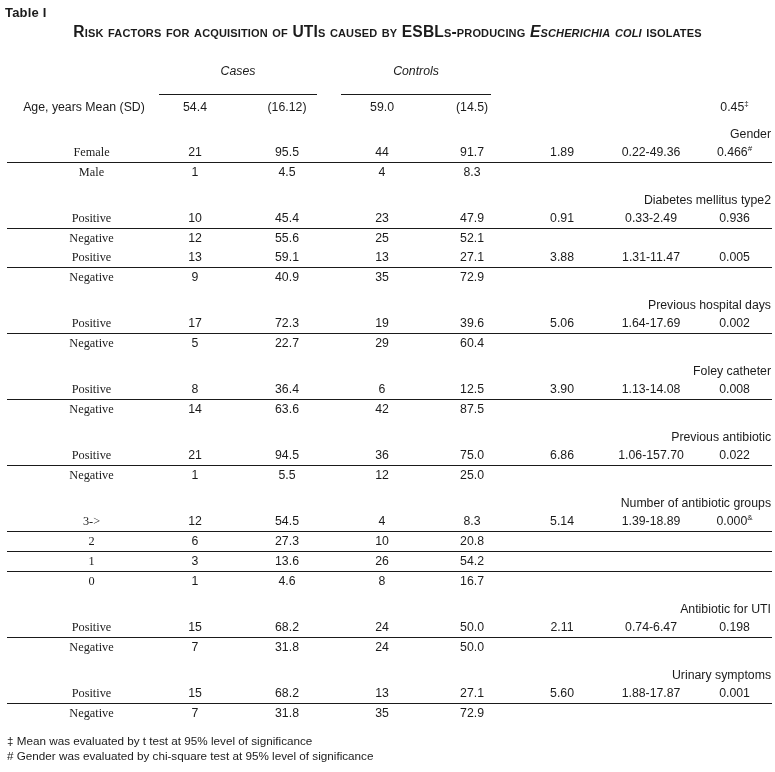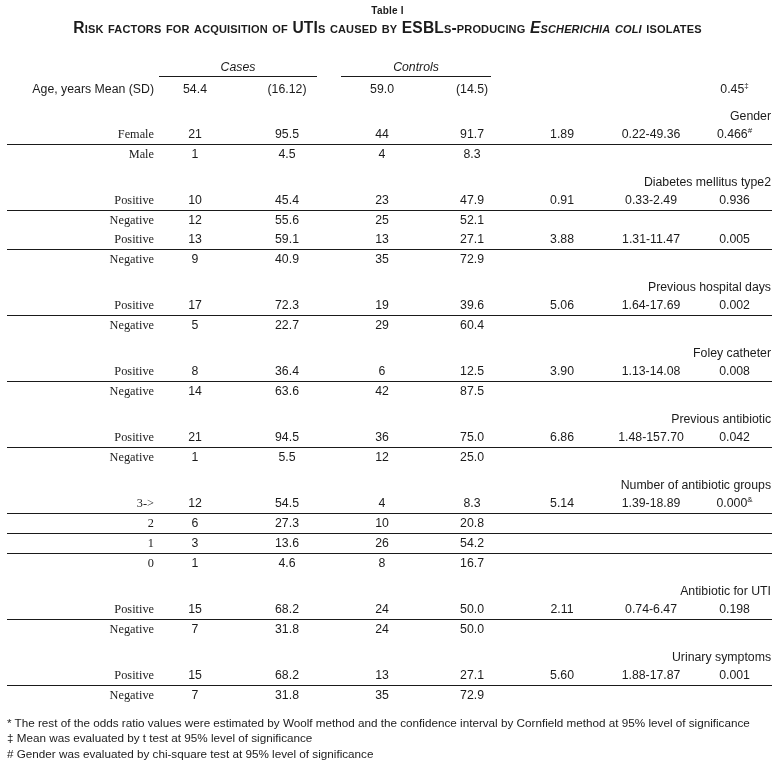--- a/index.html
+++ b/index.html
@@ -6,49 +6,49 @@
   html,body { background:#ffffff; }
   body {
     width:775px; height:772px;
     font-family:"Liberation Sans", sans-serif;
     color:#1b1b1b;
     overflow:hidden;
   }
   .page { width:775px; height:772px; padding:3px 5px 0 5px; }
 
   .table-num {
-    text-align:center; font-weight:bold; font-size:10px; margin-top:2px;
+    font-weight:bold; font-size:13px; margin-top:2px;
     letter-spacing:0.2px;
   }
   .title {
     text-align:center; font-weight:bold; font-size:15.6px;
     font-variant:small-caps; letter-spacing:0.15px; margin-top:3px; line-height:1.15;
   }
   .title em { font-style:italic; }
 
   table.main {
     border-collapse:collapse; table-layout:fixed;
     width:765px; margin:14px 0 0 2px;
   }
   th, td { white-space:nowrap; font-size:12.3px; }
   thead th {
     font-style:italic; font-weight:normal; text-align:center;
     padding:1px 0 3px 0; vertical-align:bottom;
   }
   .span-head {
     font-style:italic; font-weight:normal; text-align:center; font-size:12.3px;
-    border-bottom:1.5px solid #1a1a1a; padding-bottom:2px;
+    border-bottom:1.5px solid #1a1a1a; padding-bottom:16px;
   }
   .span-head.cases    { margin:0 22px 0 4px; }
   .span-head.controls { margin:8px 28px 0 2px; }
 
   tbody td { padding:2px 1px 2px 1px; height:17px; vertical-align:middle; }
   tbody tr.sep td { border-bottom:1.6px solid #1a1a1a; }
   td.num { text-align:center; }
-  td.var { text-align:right; padding-left:7px; }
+  td.var { text-align:center; padding-left:7px; }
   td.var.indent { padding-left:22px;font-family:Liberation Serif, serif; }
   tr.group-label td {
     padding-top:11px; padding-left:7px; text-align:right;
   }
   sup { font-size:8px; vertical-align:super; line-height:0; }
 
   .footnotes { margin:10px 2px 0 2px; }
   .footnote { font-size:11.7px; line-height:15.5px; }
 </style>
 </head>
@@ -213,22 +213,22 @@
         <tr class="group-label">
           <td colspan="8">Previous antibiotic</td>
         </tr>
         <tr class="data-row sep">
           <td class="var indent">Positive</td>
           <td class="num">21</td>
           <td class="num">94.5</td>
           <td class="num">36</td>
           <td class="num">75.0</td>
           <td class="num">6.86</td>
-          <td class="num">1.48-157.70</td>
-          <td class="num"><span>0.042</span></td>
+          <td class="num">1.06-157.70</td>
+          <td class="num"><span>0.022</span></td>
         </tr>
         <tr class="data-row">
           <td class="var indent">Negative</td>
           <td class="num">1</td>
           <td class="num">5.5</td>
           <td class="num">12</td>
           <td class="num">25.0</td>
           <td class="num"></td>
           <td class="num"></td>
           <td class="num"><span></span></td>
@@ -319,18 +319,17 @@
           <td class="num">35</td>
           <td class="num">72.9</td>
           <td class="num"></td>
           <td class="num"></td>
           <td class="num"><span></span></td>
         </tr>
       </tbody>
   </table>
 
   <div class="footnotes">
-      <div class="footnote"><span>* The rest of the odds ratio values were estimated by Woolf method and the confidence interval by Cornfield method at 95% level of significance</span></div>
       <div class="footnote"><span>‡ Mean was evaluated by t test at 95% level of significance</span></div>
       <div class="footnote"><span># Gender was evaluated by chi-square test at 95% level of significance</span></div>
     </div>
 
 </div>
 
 </body></html>

